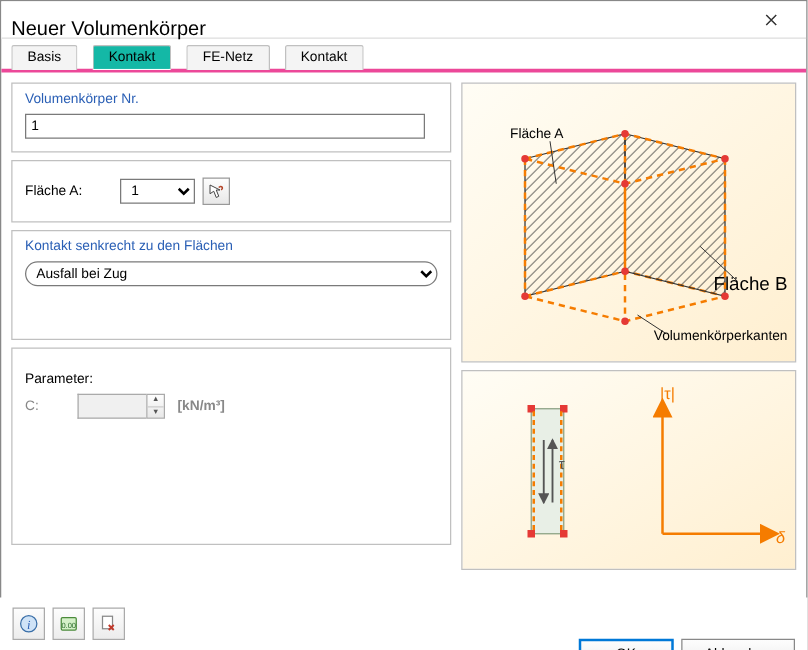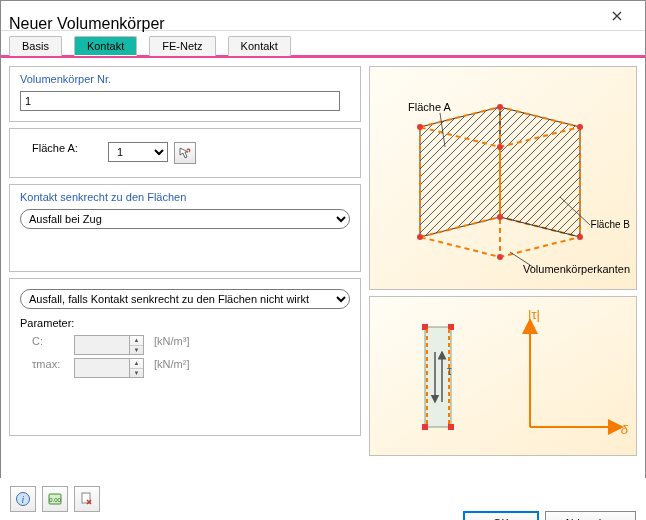--- a/index.html
+++ b/index.html
@@ -68,23 +68,23 @@
     background: #fff;
   }
   .groupbox > .legend {
     color: #2a5fb5;
     font-size: 11px;
     margin: -4px 0 6px 0;
   }
 
   .field-row {
     display: flex;
-    align-items: flex-start;
+    align-items: center;
     gap: 6px;
-    margin: 3px 12px;
+    margin: 3px 0;
   }
   .field-label { width: 70px; }
   input[type=text].inp, select.inp {
     height: 20px;
     border: 1px solid #7a7a7a;
     padding: 1px 4px;
     font-family: inherit;
     font-size: 11px;
     background: #fff;
   }
@@ -158,21 +158,21 @@
     height: 24px;
     padding: 0 18px;
     border: 1px solid #888;
     background: linear-gradient(#fdfdfd,#ececec);
     font-family: inherit;
     font-size: 11px;
     margin-top: 48px;
   }
   .btn.primary { border: 2px solid #0078d7; padding: 0 28px; }
 
-  .unit { color: #333; margin-left: 4px; }
+  .unit { color: #333; margin-left: 4px; font-weight: bold; }
 </style>
 </head>
 <body>
 
 <div class="titlebar">
   <span>Neuer Volumenkörper</span>
   <div class="close-btn">
     <svg width="10" height="10" viewBox="0 0 10 10">
         <path d="M1 1 L9 9 M9 1 L1 9" stroke="#333" stroke-width="1.2"></path>
       </svg>
@@ -211,46 +211,32 @@
 
     <div class="groupbox">
       <div class="legend">Kontakt senkrecht zu den Flächen</div>
       <select class="inp inp-full">
         <option>Ausfall bei Zug</option>
       </select>
       <div style="height:32px"></div>
     </div>
 
     <div class="groupbox" style="height:158px">
-      <select class="inp inp-full">
-        <option>Ausfall, falls Kontakt senkrecht zu den Flächen nicht wirkt</option>
-      </select>
       <div style="margin-top:8px">Parameter:</div>
       <div class="field-row" style="margin-top:6px">
         <span style="width:36px;color:#888">C:</span>
         <div class="spinner">
           <input disabled="" value="" style="">
           <div class="arrows">
               <div>▲</div>
               <div>▼</div>
             </div>
         </div>
         <span class="unit" style="color:#888">[kN/m³]</span>
       </div>
-      <div class="field-row">
-        <span style="width:36px;color:#888">τmax:</span>
-        <div class="spinner">
-          <input disabled="" value="" style="">
-          <div class="arrows">
-              <div>▲</div>
-              <div>▼</div>
-            </div>
-        </div>
-        <span class="unit" style="color:#888">[kN/m²]</span>
-      </div>
     </div>
 
   </div>
 
   <div class="right-col">
     <div class="diagram-box dia-top">
       <svg viewBox="0 0 264 224" width="264" height="224">
         <defs>
           <pattern id="hatch" patternUnits="userSpaceOnUse" width="8" height="8">
             <path d="M-2,2 l4,-4 M0,8 l8,-8 M6,10 l4,-4" stroke="#333" stroke-width="0.8"></path>
@@ -276,21 +262,21 @@
             <circle cx="130" cy="150" r="3"></circle>
           <circle cx="210" cy="170" r="3"></circle>
             <circle cx="130" cy="190" r="3"></circle>
         </g>
 
         <path d="M70,46 L75,80" stroke="#333" stroke-width="0.8"></path>
         <path d="M220,158 L190,130" stroke="#333" stroke-width="0.8"></path>
         <path d="M163,200 L140,185" stroke="#333" stroke-width="0.8"></path>
       </svg>
       <div style="position:absolute;left:38px;top:34px;font-size:11px">Fläche A</div>
-      <div style="position:absolute;right:6px;top:152px;font-size:10px">Fläche B</div>
+      <div style="position:absolute;right:6px;top:152px;font-size:15px">Fläche B</div>
       <div style="position:absolute;right:6px;bottom:14px;font-size:11px">Volumenkörperkanten</div>
     </div>
 
     <div class="diagram-box dia-bottom">
       <svg viewBox="0 0 264 160" width="264" height="160">
 
         <rect x="55" y="30" width="26" height="100" fill="#e8efe6" stroke="#8aa082"></rect>
         <g fill="#e53935">
           <rect x="52" y="27" width="6" height="6"></rect>
             <rect x="78" y="27" width="6" height="6"></rect>

